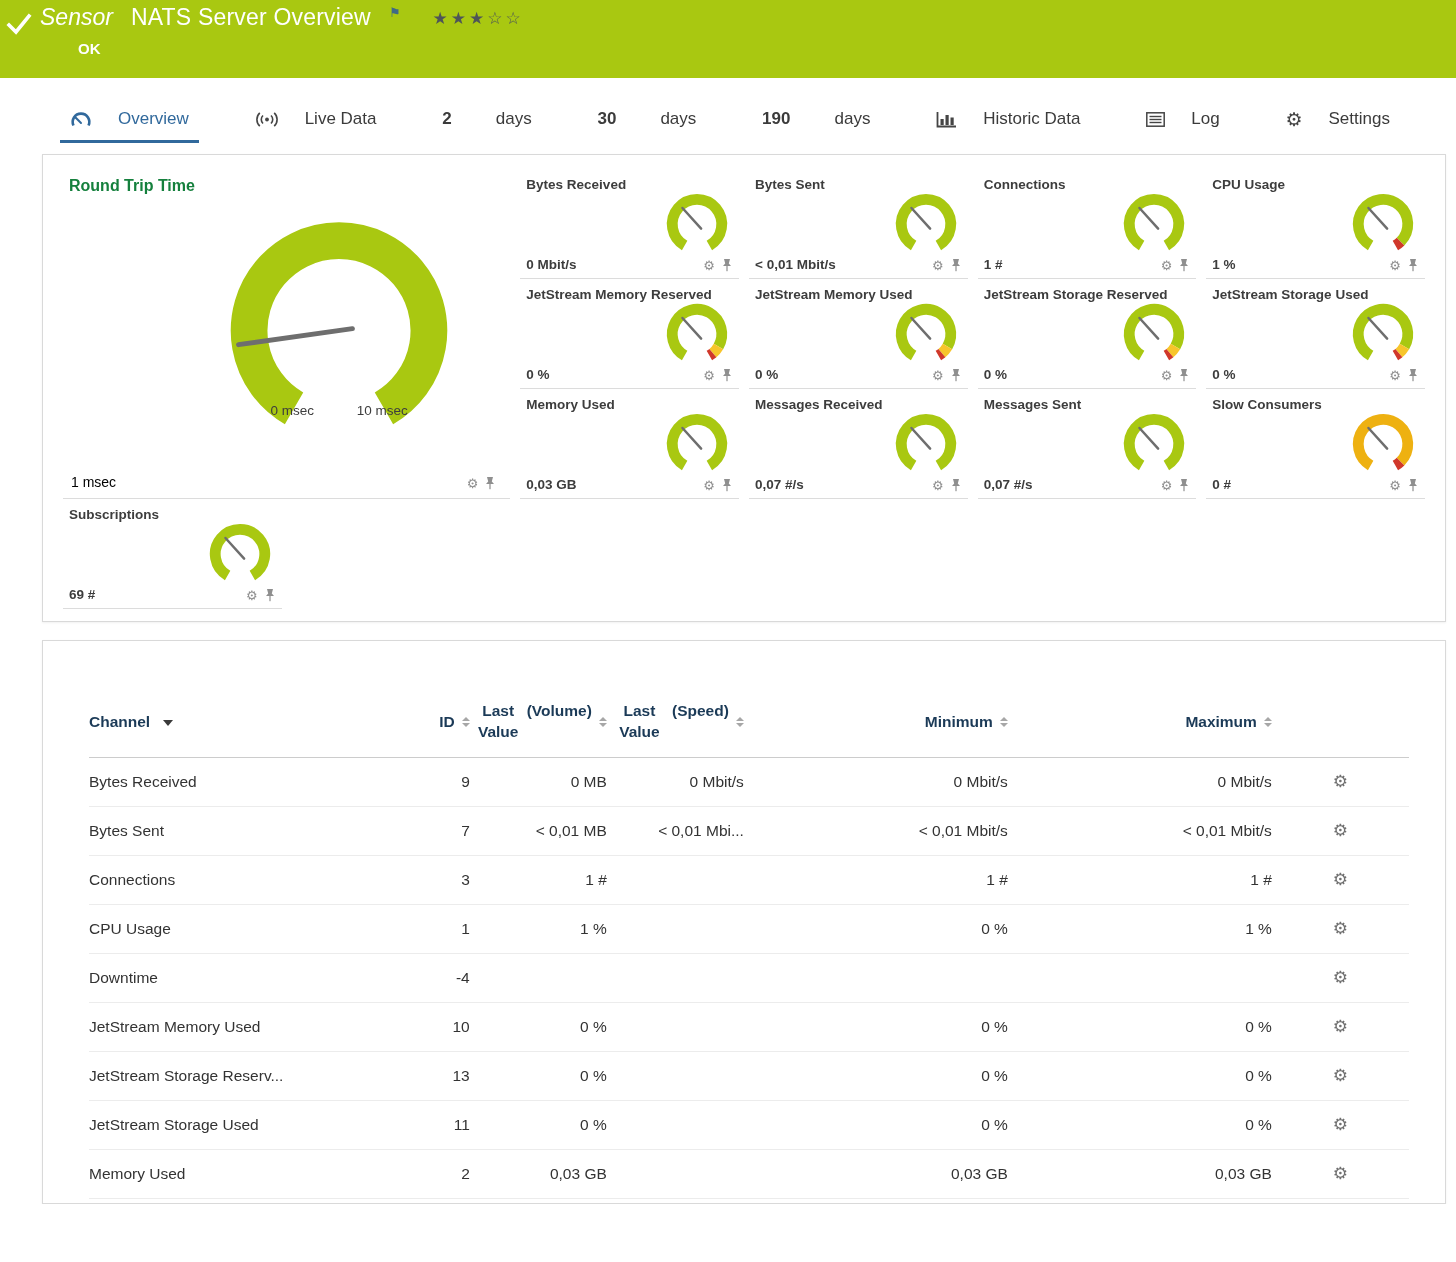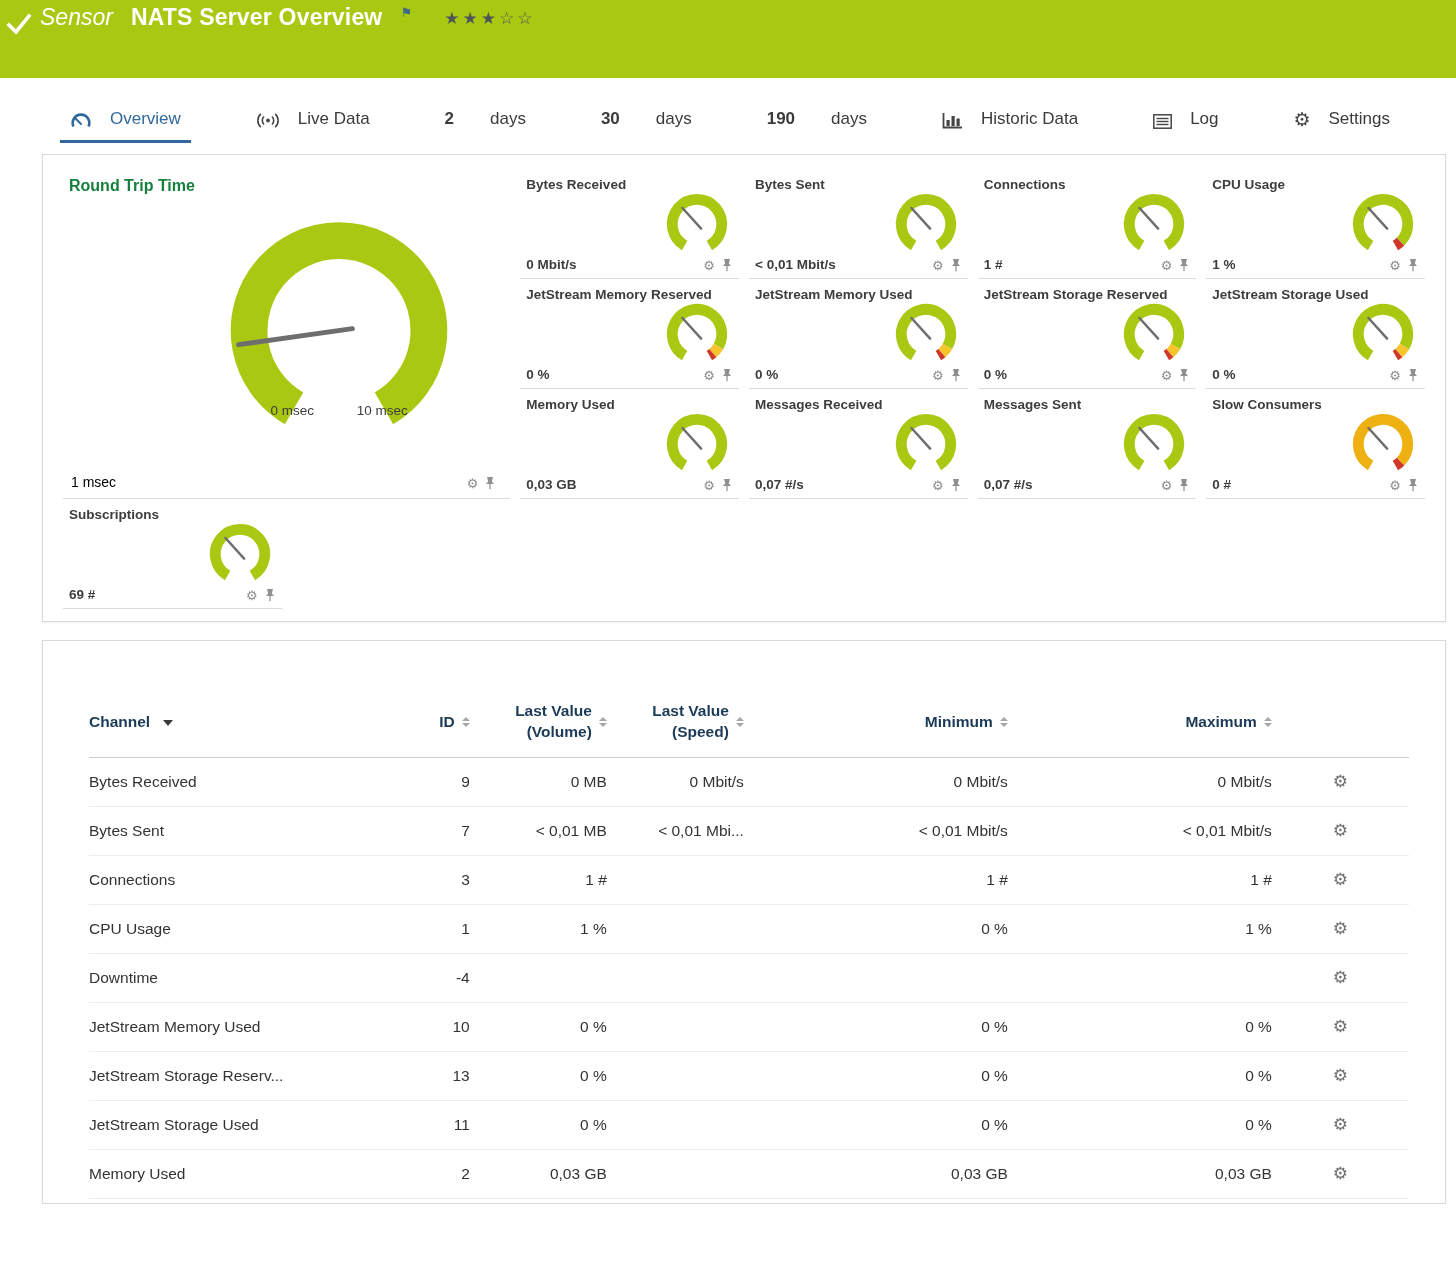--- a/index.html
+++ b/index.html
@@ -15,35 +15,35 @@
   .topbar {
     background:#a9c811;
     height:78px;
     position:relative;
     color:#fff;
   }
   .check-wrap { position:absolute; left:6px; top:12px; }
   .titlebox { position:absolute; left:40px; top:4px; }
   .titleline { display:flex; align-items:baseline; gap:18px; }
   .sensor-word { font-style:italic; font-size:23px; font-weight:400; }
-  .sensor-title { font-size:23px; font-weight:700; letter-spacing:0.2px; }
+  .sensor-title { font-size:23px; font-weight:400; letter-spacing:0.2px; }
   .flag-glyph { font-size:13px; color:#3f6a85; position:relative; top:-8px; }
   .stars { margin-left:14px; font-size:17px; color:#4e5558; letter-spacing:3px; position:relative; top:-1px; }
   .status-ok { margin-top:9px; margin-left:38px; font-size:15px; font-weight:700; color:#fff; }
 
   
   .tabbar {
     display:flex;
     justify-content:space-between;
     align-items:center;
     margin:24px 56px 12px 60px;
     height:40px;
   }
   .tab {
-    display:flex; align-items:flex-end; gap:18px;
+    display:flex; align-items:center; gap:26px;
     font-size:17px; color:#3b3b3b;
     padding:8px 10px 11px 10px;
     border-bottom:3px solid transparent;
     cursor:pointer;
     white-space:nowrap;
   }
   .tab.active { color:#31699c; border-bottom-color:#31699c; font-weight:400; }
   .tab b { font-weight:700; }
   .daysword { margin-left:18px; }
   .ticon { display:inline-block; }
@@ -125,21 +125,21 @@
     border-bottom:1px solid #ececec;
   }
   .col-channel { width:280px; text-align:left; }
   .col-id      { width:95px;  text-align:right; }
   .col-vol     { width:135px; text-align:right; }
   .col-speed   { width:135px; text-align:right; }
   .col-min     { width:260px; text-align:right; }
   .col-max     { width:260px; text-align:right; }
   .col-gear    { width:135px; text-align:center; }
   .th-flex { display:inline-flex; align-items:center; gap:7px; }
-  .th-lines { display:flex; flex-direction:column; line-height:1.35; text-align:right; }
+  .th-lines { display:flex; flex-direction:row; line-height:1.35; text-align:center; }
   .caret-down {
     display:inline-block; width:0; height:0;
     border-left:5px solid transparent; border-right:5px solid transparent;
     border-top:6px solid #3a3a3a; margin-left:6px; position:relative; top:1px;
   }
   .sortpair { display:inline-flex; flex-direction:column; gap:2px; }
   .sortpair i { width:0; height:0; border-left:4px solid transparent; border-right:4px solid transparent; }
   .sortpair .up { border-bottom:4px solid #a7a7a7; }
   .sortpair .dn { border-top:4px solid #a7a7a7; }
   .tgear { font-size:17px; color:#707070; cursor:pointer; line-height:1; }
@@ -153,20 +153,21 @@
       <polyline points="3,13 10,20 23,4" fill="none" stroke="#ffffff" stroke-width="3.6" stroke-linecap="square"></polyline>
     </svg>
   </span>
   <div class="titlebox">
     <div class="titleline">
       <span class="sensor-word">Sensor</span>
       <span class="sensor-title">NATS Server Overview</span>
       <span class="flag-glyph">⚑</span>
       <span class="stars"><span>★</span><span>★</span><span>★</span><span>☆</span><span>☆</span></span>
     </div>
+    <div class="status-ok">OK</div>
   </div>
 </header>
 
 <nav class="tabbar">
   <div class="tab active">
     <svg class="ticon" width="22" height="18" viewBox="0 0 22 18">
       <path d="M3.5 15.5 A8.3 8.3 0 1 1 18.5 15.5" fill="none" stroke="#31699c" stroke-width="2.6"></path>
       <line x1="11" y1="13" x2="5.8" y2="7.8" stroke="#31699c" stroke-width="2" stroke-linecap="round"></line>
     </svg>
     <span>Overview</span>

